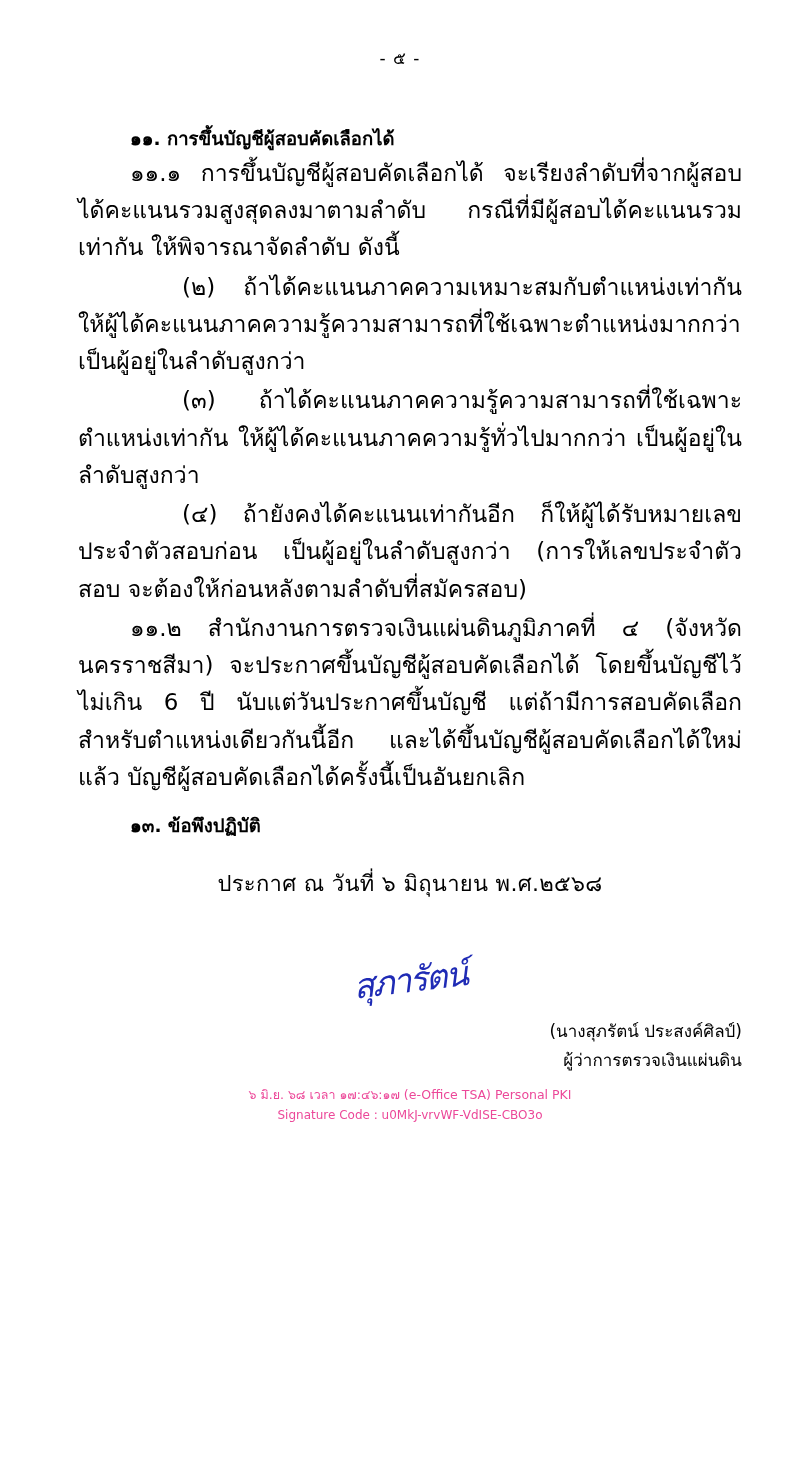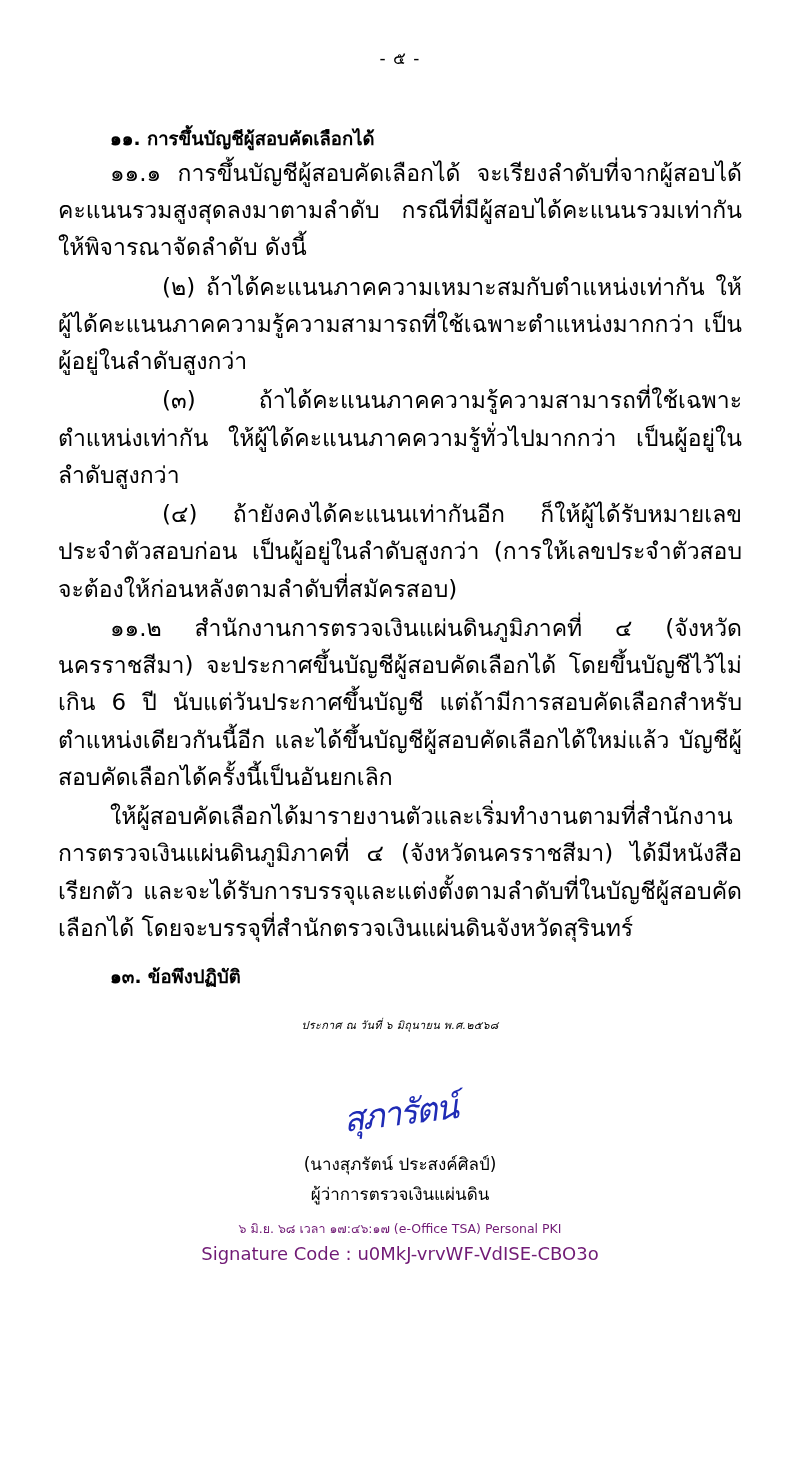--- a/index.html
+++ b/index.html
@@ -22,20 +22,21 @@
     padding: 0 58px;
   }
   .page-number {
     text-align: center;
     font-size: 17px;
     padding-top: 44px;
     letter-spacing: 1px;
   }
   .body-block {
     margin-top: 54px;
+    margin-left: 20px;
   }
   h2.section-heading {
     font-size: 18.5px;
     font-weight: bold;
     margin: 0 0 2px 0;
     padding: 0;
     line-height: 1.5;
     text-indent: 52px;
   }
   h2.section-heading.tight {
@@ -47,74 +48,72 @@
     margin: 0 0 2px 0;
     text-align: justify;
     text-justify: inter-word;
     text-indent: 52px;
   }
   p.para.indent-deep {
     text-indent: 104px;
   }
   .closing {
     margin-top: 26px;
-    font-size: 11px;
+    font-size: 22px;
     text-align: center;
     line-height: 1.6;
     letter-spacing: 0.3px;
-    font-style: italic;
   }
   .signature-area {
     margin-top: 52px;
     text-align: center;
     position: relative;
     height: 64px;
   }
   .signature-glyph {
     font-family: "DejaVu Serif", serif;
     font-style: italic;
     font-size: 34px;
     color: #1f2bb5;
     transform: rotate(-7deg);
     display: inline-block;
     letter-spacing: -2px;
   }
   .signer-lines {
-    text-align: center;
+    text-align: right;
     font-size: 17px;
     line-height: 1.72;
   }
   .pki-lines {
     text-align: center;
     margin-top: 10px;
     font-size: 12.5px;
     line-height: 1.65;
-    color: #701a75;
+    color: #ec4899;
   }
   .pki-lines .code {
-    font-size: 18px;
+    font-size: 12px;
   }
 </style>
 </head>
 <body>
 
 <div class="page">
 
   <div class="page-number">- ๕ -</div>
 
   <div class="body-block">
 
     <h2 class="section-heading">๑๑. การขึ้นบัญชีผู้สอบคัดเลือกได้</h2>
     <p class="para">๑๑.๑  การขึ้นบัญชีผู้สอบคัดเลือกได้  จะเรียงลำดับที่จากผู้สอบได้คะแนนรวมสูงสุดลงมาตามลำดับ กรณีที่มีผู้สอบได้คะแนนรวมเท่ากัน ให้พิจารณาจัดลำดับ ดังนี้</p>
     <p class="para indent-deep">(๒)  ถ้าได้คะแนนภาคความเหมาะสมกับตำแหน่งเท่ากัน ให้ผู้ได้คะแนนภาคความรู้ความสามารถที่ใช้เฉพาะตำแหน่งมากกว่า เป็นผู้อยู่ในลำดับสูงกว่า</p>
     <p class="para indent-deep">(๓)  ถ้าได้คะแนนภาคความรู้ความสามารถที่ใช้เฉพาะตำแหน่งเท่ากัน  ให้ผู้ได้คะแนนภาคความรู้ทั่วไปมากกว่า เป็นผู้อยู่ในลำดับสูงกว่า</p>
     <p class="para indent-deep">(๔)  ถ้ายังคงได้คะแนนเท่ากันอีก  ก็ให้ผู้ได้รับหมายเลขประจำตัวสอบก่อน เป็นผู้อยู่ในลำดับสูงกว่า (การให้เลขประจำตัวสอบ จะต้องให้ก่อนหลังตามลำดับที่สมัครสอบ)</p>
     <p class="para">๑๑.๒  สำนักงานการตรวจเงินแผ่นดินภูมิภาคที่ ๔ (จังหวัดนครราชสีมา) จะประกาศขึ้นบัญชีผู้สอบคัดเลือกได้ โดยขึ้นบัญชีไว้ไม่เกิน  6  ปี  นับแต่วันประกาศขึ้นบัญชี  แต่ถ้ามีการสอบคัดเลือกสำหรับตำแหน่งเดียวกันนี้อีก และได้ขึ้นบัญชีผู้สอบคัดเลือกได้ใหม่แล้ว บัญชีผู้สอบคัดเลือกได้ครั้งนี้เป็นอันยกเลิก</p>
 
-    <p class="para">ให้ผู้สอบคัดเลือกได้มารายงานตัวและเริ่มทำงานตามที่สำนักงานการตรวจเงินแผ่นดินภูมิภาคที่ ๔ (จังหวัดนครราชสีมา) ได้มีหนังสือเรียกตัว  และจะได้รับการบรรจุและแต่งตั้งตามลำดับที่ในบัญชีผู้สอบคัดเลือกได้ โดยจะบรรจุที่สำนักตรวจเงินแผ่นดินจังหวัดสุรินทร์</p>
 
     <h2 class="section-heading tight">๑๓. ข้อพึงปฏิบัติ</h2>
 
     <div class="closing">ประกาศ ณ  วันที่   ๖ มิถุนายน พ.ศ.๒๕๖๘</div>
 
     <div class="signature-area">
       <span class="signature-glyph">สุภารัตน์</span>
     </div>
 
     <div class="signer-lines">

